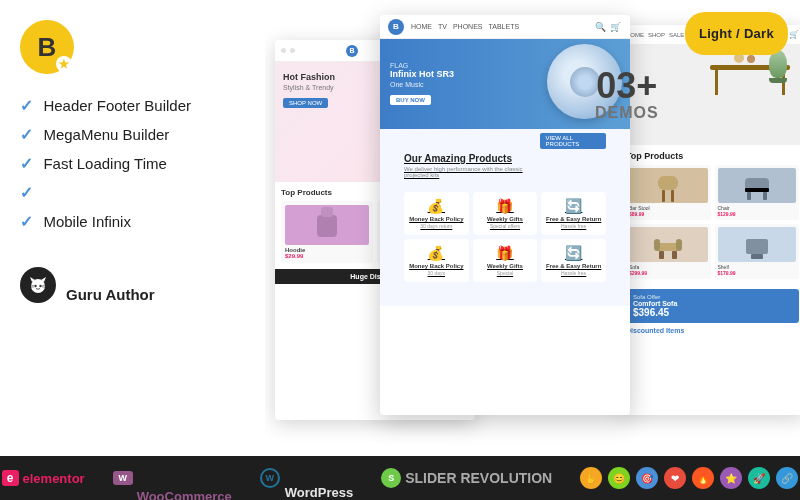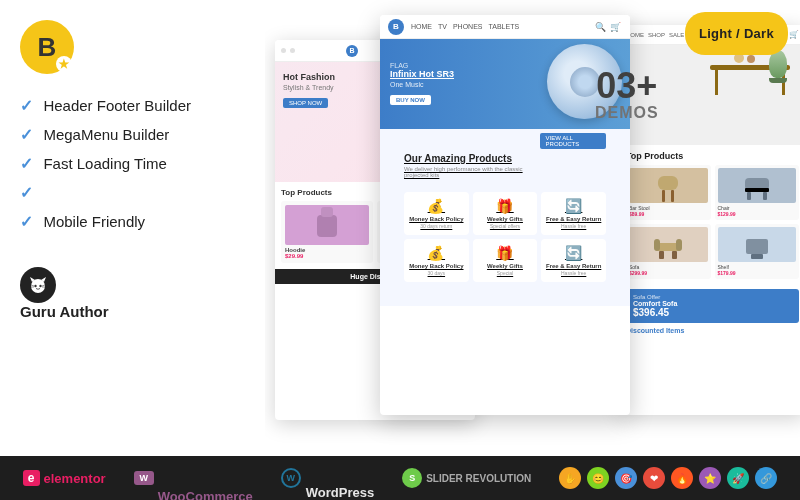--- a/index.html
+++ b/index.html
@@ -101,23 +101,22 @@
     .feature-list li .check {
       color: #4a90d9;
       font-size: 16px;
       margin-right: 10px;
       font-weight: 700;
     }
 
     
     .guru-author {
       display: flex;
-      align-items: flex-start;
+      align-items: flex-end;
       margin-top: 4px;
-      flex-direction: column;
     }
     .guru-icon {
       width: 36px;
       height: 36px;
       background: #222;
       border-radius: 50%;
       display: flex;
       align-items: center;
       justify-content: center;
       margin-right: 10px;
@@ -414,21 +413,20 @@
       align-items: center;
     }
     .sc-hero-text {
       color: #fff;
       padding: 10px;
     }
     .sc-hero-title {
       font-size: 9px;
       font-weight: 800;
       line-height: 1.3;
-      text-decoration: underline;
     }
     .sc-hero-sub {
       font-size: 7px;
       opacity: 0.85;
     }
     .sc-hero-btn {
       background: #fff;
       color: #3d7dc8;
       font-size: 6px;
       padding: 2px 6px;
@@ -577,21 +575,21 @@
       </li>
       <li>
         <span class="check">✓</span>
         <span>Fast Loading Time</span>
       </li>
       <li>
         <span class="check">✓</span>
       </li>
       <li>
         <span class="check">✓</span>
-        <span>Mobile Friendly</span>
+        <span>Mobile Infinix</span>
       </li>
     </ul>
 
     <div class="guru-author">
       <div class="guru-icon">
 
         <svg width="22" height="22" viewBox="0 0 22 22">
           <circle cx="11" cy="12" r="7" fill="#fff"></circle>
           <polygon points="5,8 3,3 8,6" fill="#fff"></polygon>
           <polygon points="17,8 19,3 14,6" fill="#fff"></polygon>
@@ -854,21 +852,21 @@
       <span style="color:#96588a;margin-top:36px;">WooCommerce</span>
     </div>
 
     <div class="wp-logo">
       <div class="wp-circle">W</div>
       <span style="color:#e5e5e5;margin-top:28px;">WordPress</span>
     </div>
 
     <div class="slider-logo">
       <div class="slider-icon">S</div>
-      <span style="color:#aaa;font-size:10px;">SLIDER REVOLUTION</span>
+      <span style="color:#aaa;font-size:14px;">SLIDER REVOLUTION</span>
     </div>
 
     <div class="color-circles">
       <div class="c-circle" style="background:#f5a623;">✋</div>
       <div class="c-circle" style="background:#7ed321;">😊</div>
       <div class="c-circle" style="background:#4a90d9;">🎯</div>
       <div class="c-circle" style="background:#e74c3c;">❤</div>
       <div class="c-circle" style="background:#ff5722;">🔥</div>
       <div class="c-circle" style="background:#9b59b6;">⭐</div>
       <div class="c-circle" style="background:#1abc9c;">🚀</div>

